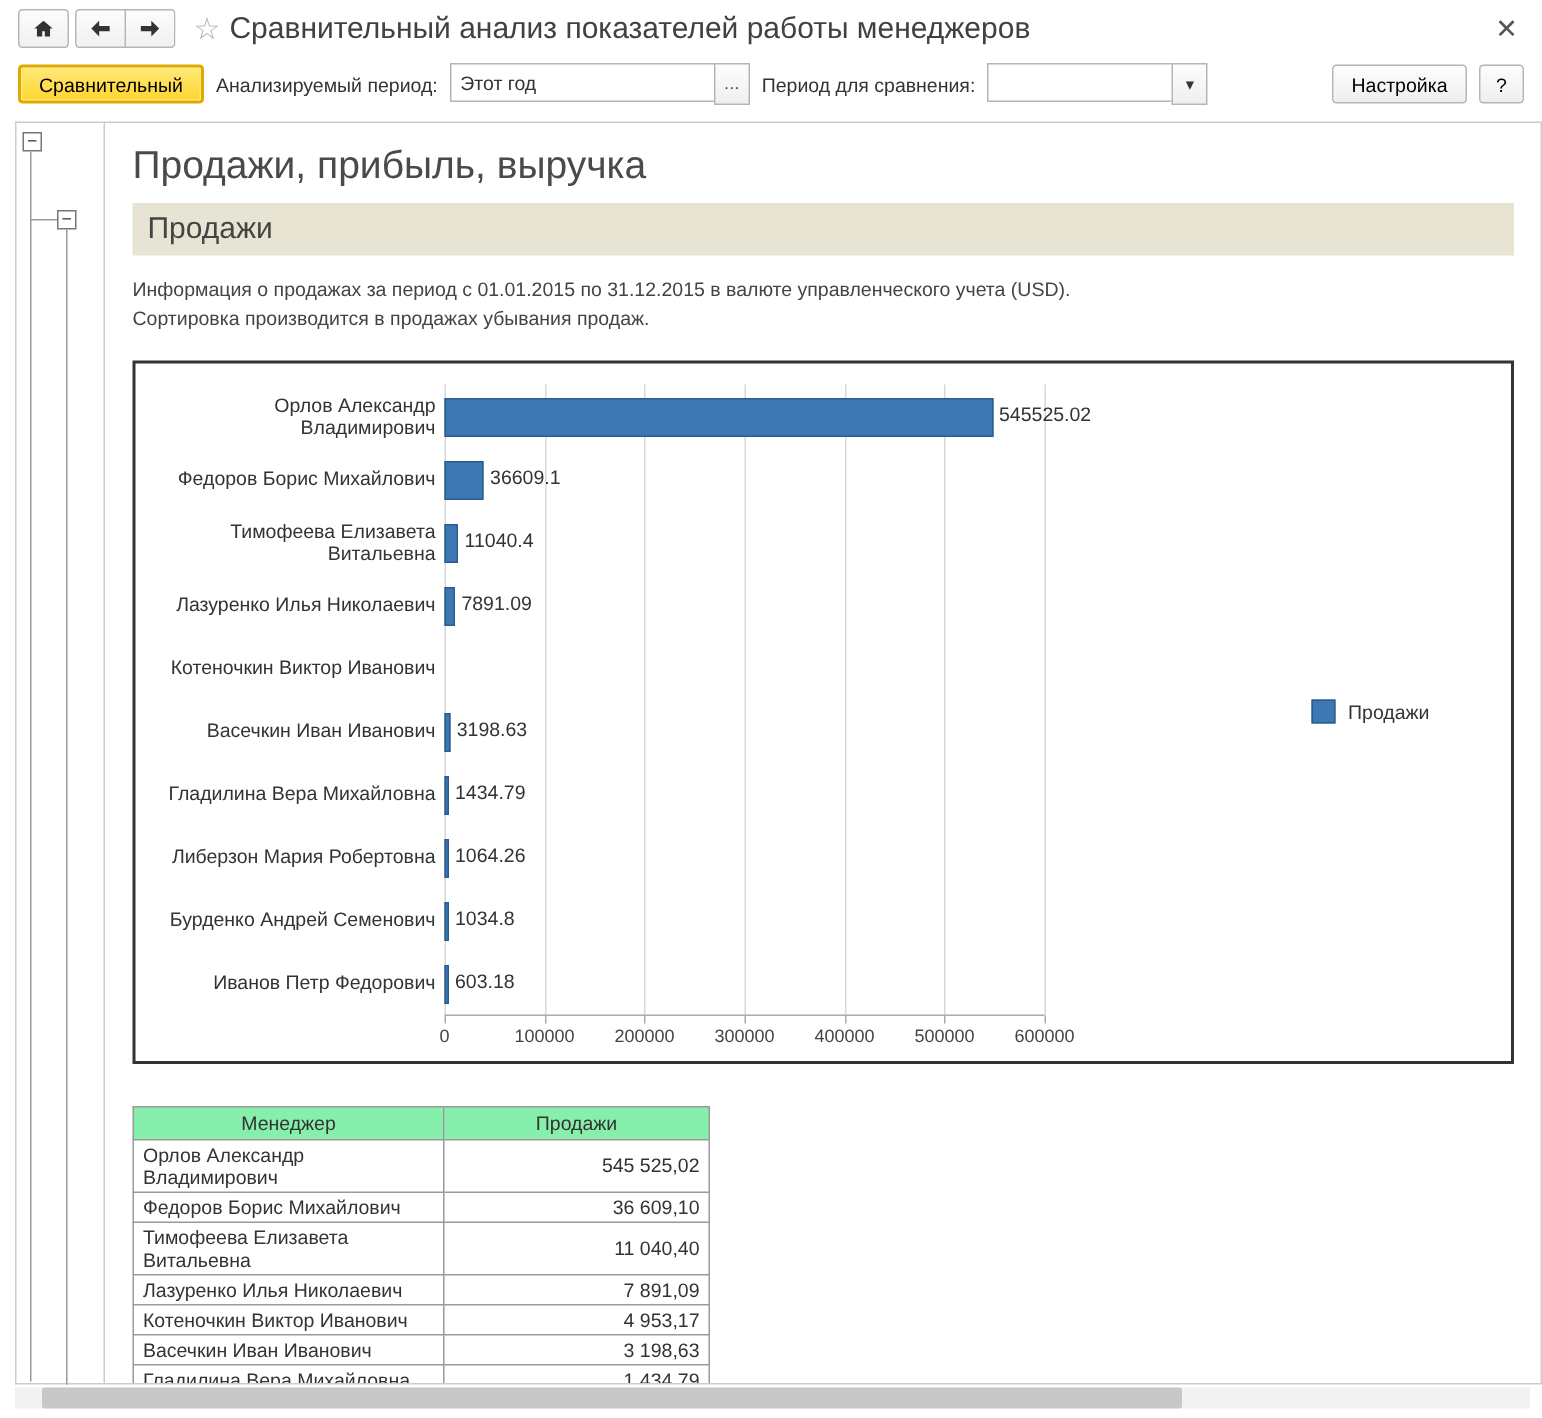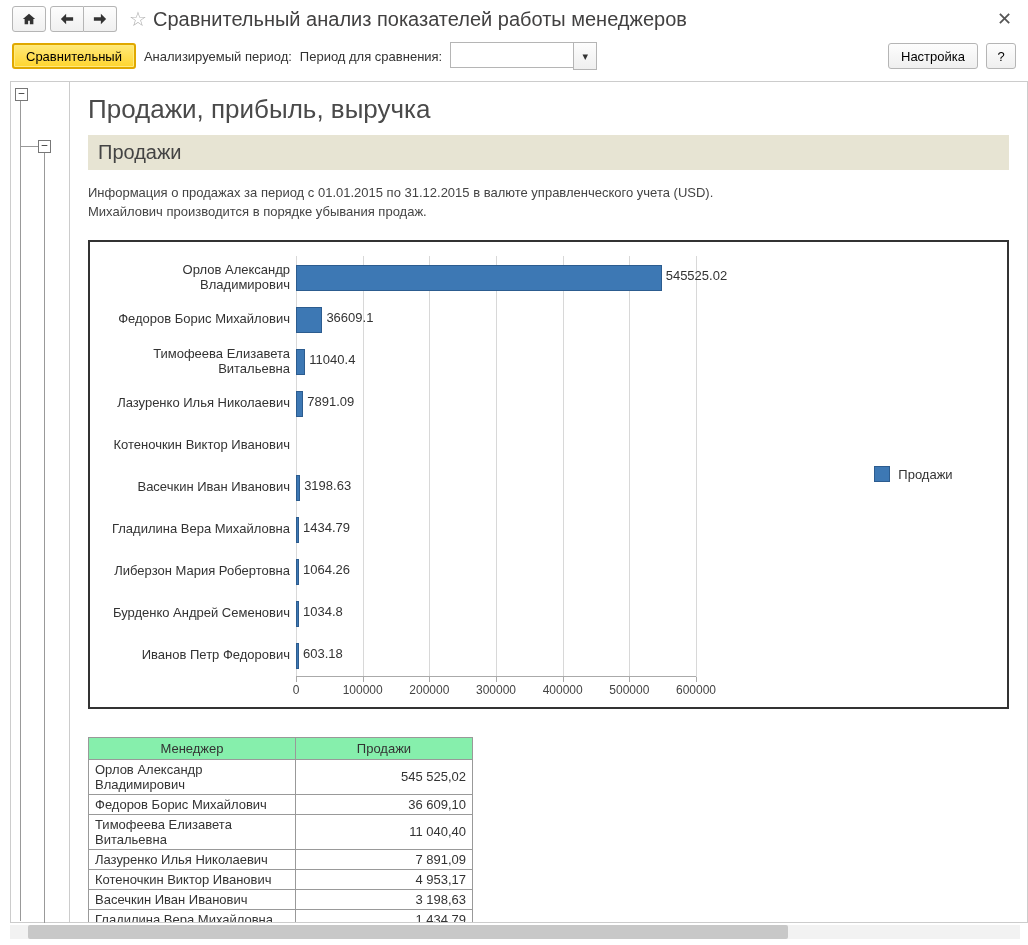--- a/index.html
+++ b/index.html
@@ -195,20 +195,26 @@
   <span class="star-icon">☆</span>
   <div class="title">Сравнительный анализ показателей работы менеджеров</div>
   <div class="close-x">
     <span>✕</span>
   </div>
 </div>
 
 <div class="toolbar">
   <button class="btn btn-yellow">Сравнительный</button>
   <span class="label">Анализируемый период:</span>
+  <div class="period-box">
+    <div class="field">Этот год</div>
+    <div class="small-btn">
+      <span>…</span>
+    </div>
+  </div>
   <span class="label">Период для сравнения:</span>
   <div class="combo">
     <div class="field"></div>
     <div class="small-btn">
       <span>▾</span>
     </div>
   </div>
   <div class="toolbar-spacer"></div>
   <button class="btn">Настройка</button>
   <button class="btn" style="width:30px;justify-content:center;">?</button>
@@ -221,21 +227,21 @@
     <div class="tree-line" style="left:9px; top:64px; width:18px; height:1px;"></div>
     <div class="tree-node" style="left:27px; top:58px;">−</div>
     <div class="tree-line" style="left:33px; top:71px; width:1px; height:770px;"></div>
   </div>
 
   <div class="report">
     <div class="h1">Продажи, прибыль, выручка</div>
     <div class="h2-bar">Продажи</div>
     <div class="info">
       <span>Информация о продажах за период с 01.01.2015 по 31.12.2015 в валюте управленческого учета (USD).</span><br>
-      <span>Михайлович производится в порядке убывания продаж.</span>
+      <span>Сортировка производится в продажах убывания продаж.</span>
     </div>
 
     <div class="chart-frame">
       <div class="plot">
         <div class="grid-overlay" id="grid-overlay">
             <div class="gridline" style="left: 0px; height: 100%;"></div>
             <div class="gridline" style="left: 66.6667px; height: 100%;"></div>
             <div class="gridline" style="left: 133.333px; height: 100%;"></div>
             <div class="gridline" style="left: 200px; height: 100%;"></div>
             <div class="gridline" style="left: 266.667px; height: 100%;"></div>

